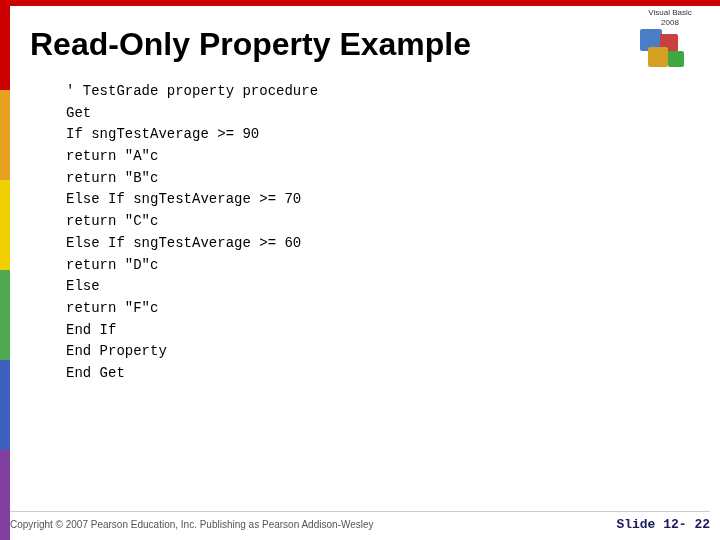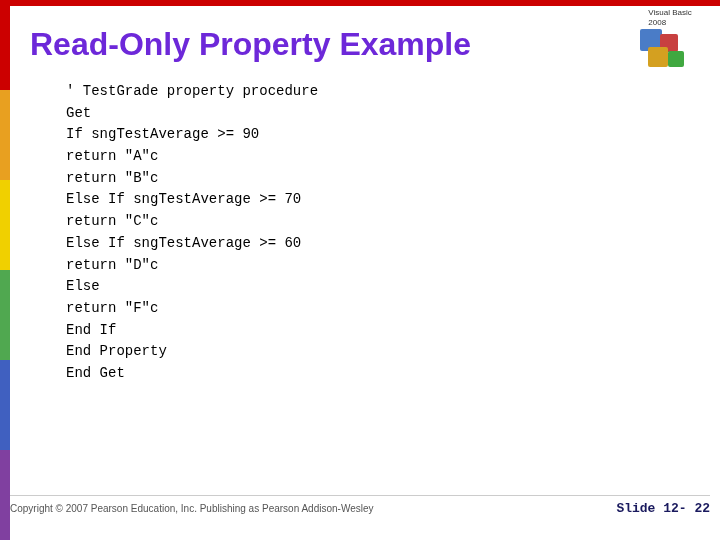--- a/index.html
+++ b/index.html
@@ -46,20 +46,21 @@
       right: 10px;
       width: 80px;
       height: 70px;
       display: flex;
       flex-direction: column;
       align-items: center;
     }
     .logo-text {
       font-size: 8px;
       color: #333;
+      text-align: center;
       line-height: 1.2;
     }
     .logo-blocks {
       width: 60px;
       height: 50px;
       position: relative;
       margin-top: 2px;
     }
     .block {
       position: absolute;
@@ -77,39 +78,39 @@
       left: 10px;
       right: 0;
       bottom: 0;
       padding: 15px 20px 10px 20px;
     }
 
     
     .slide-title {
       font-size: 32px;
       font-weight: bold;
-      color: #6d28d9;
+      color: #000000;
       margin-bottom: 18px;
       margin-top: 5px;
     }
 
     
     .code-block {
       font-family: 'Courier New', Courier, monospace;
       font-size: 14px;
       line-height: 1.55;
       color: #000;
       background: transparent;
       margin-left: 36px;
     }
 
     
     .footer {
       position: absolute;
-      bottom: 24px;
+      bottom: 8px;
       left: 10px;
       right: 10px;
       display: flex;
       justify-content: space-between;
       align-items: center;
       border-top: 1px solid #ccc;
       padding-top: 5px;
     }
     .copyright-text {
       font-size: 10px;

